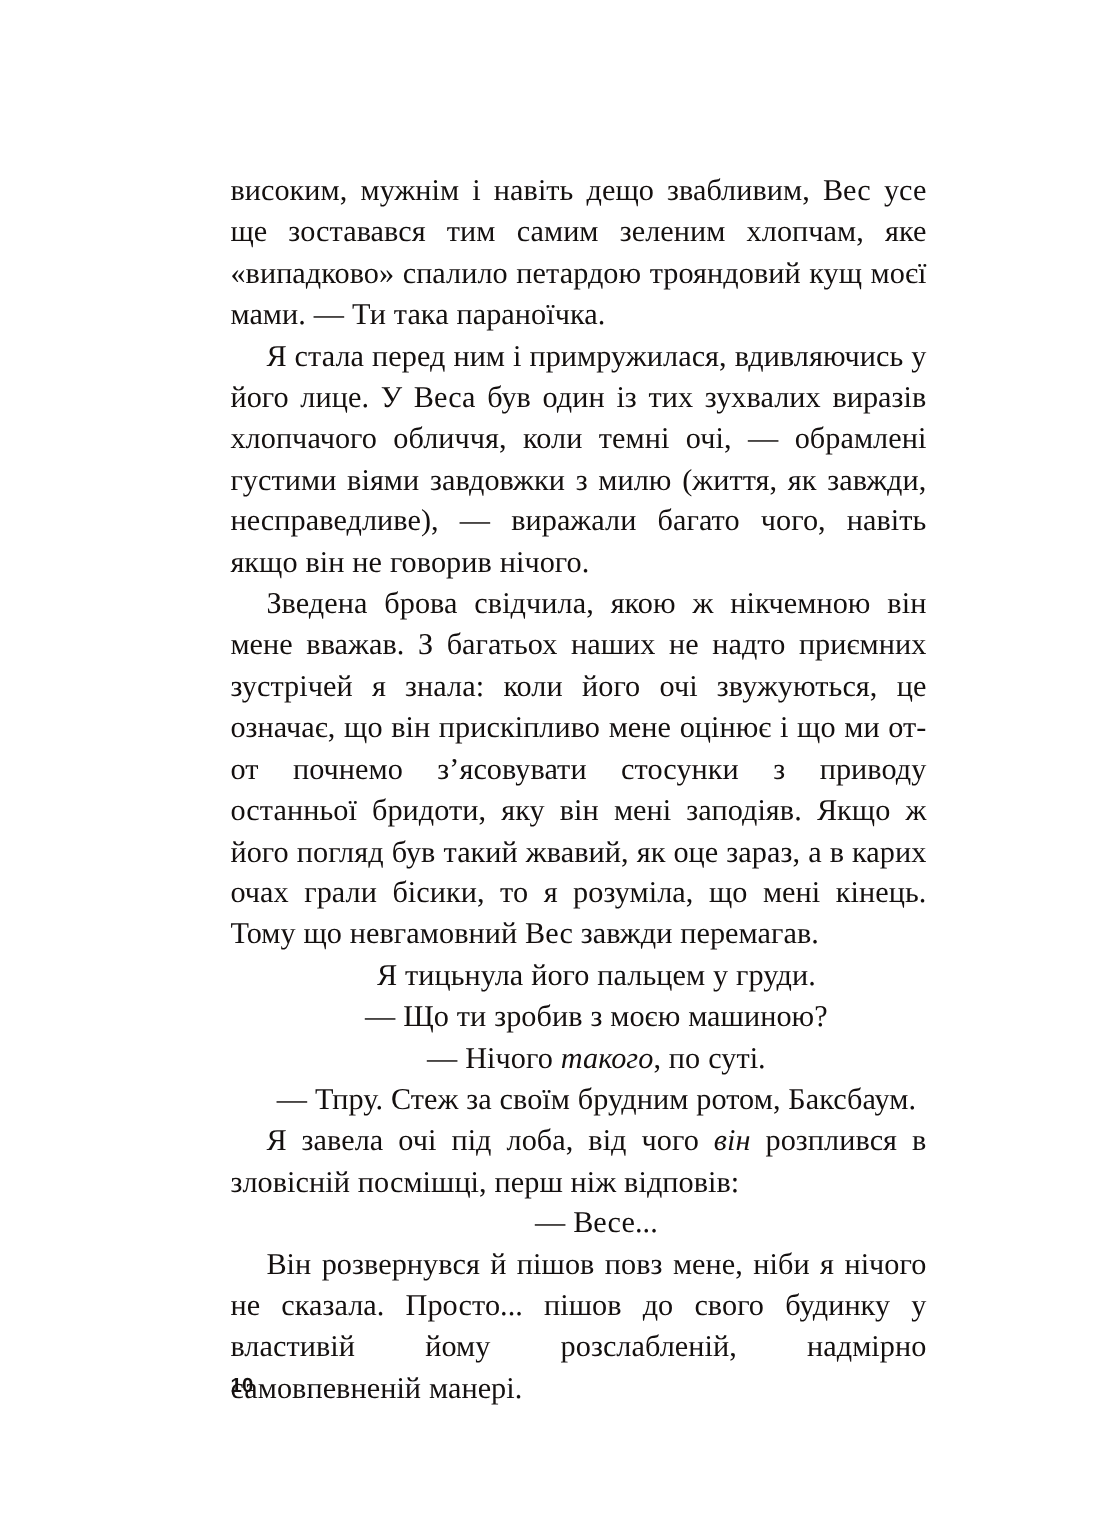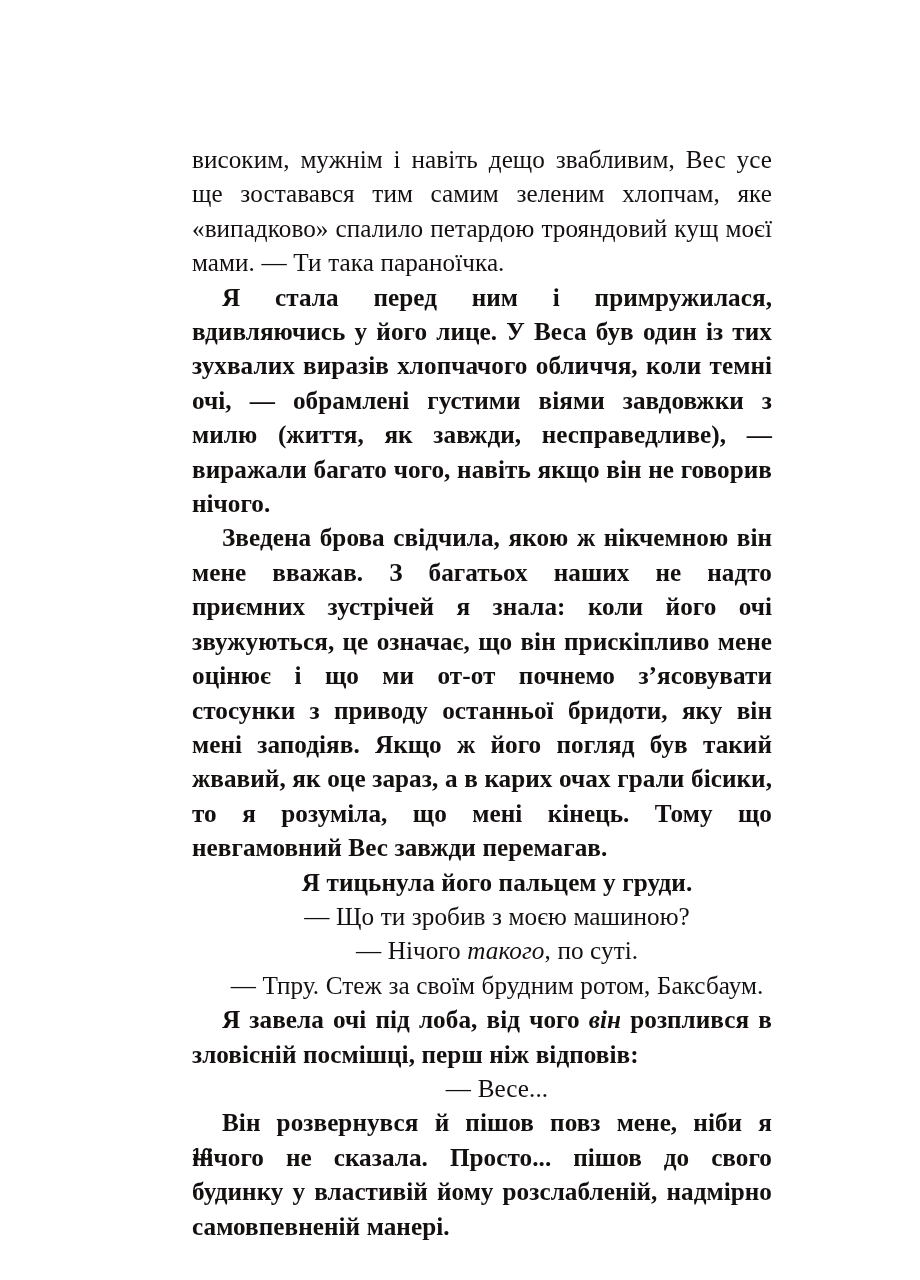--- a/index.html
+++ b/index.html
@@ -44,21 +44,20 @@
   }
 
   
   .para.cont {
     text-indent: 0;
   }
 
   
   .para.indent {
     text-indent: 30px;
-    font-weight: bold;
   }
 
   
   .para.dialogue {
     text-indent: 30px;
     text-align: justify;
   }
 
   
   .para.single-line {

